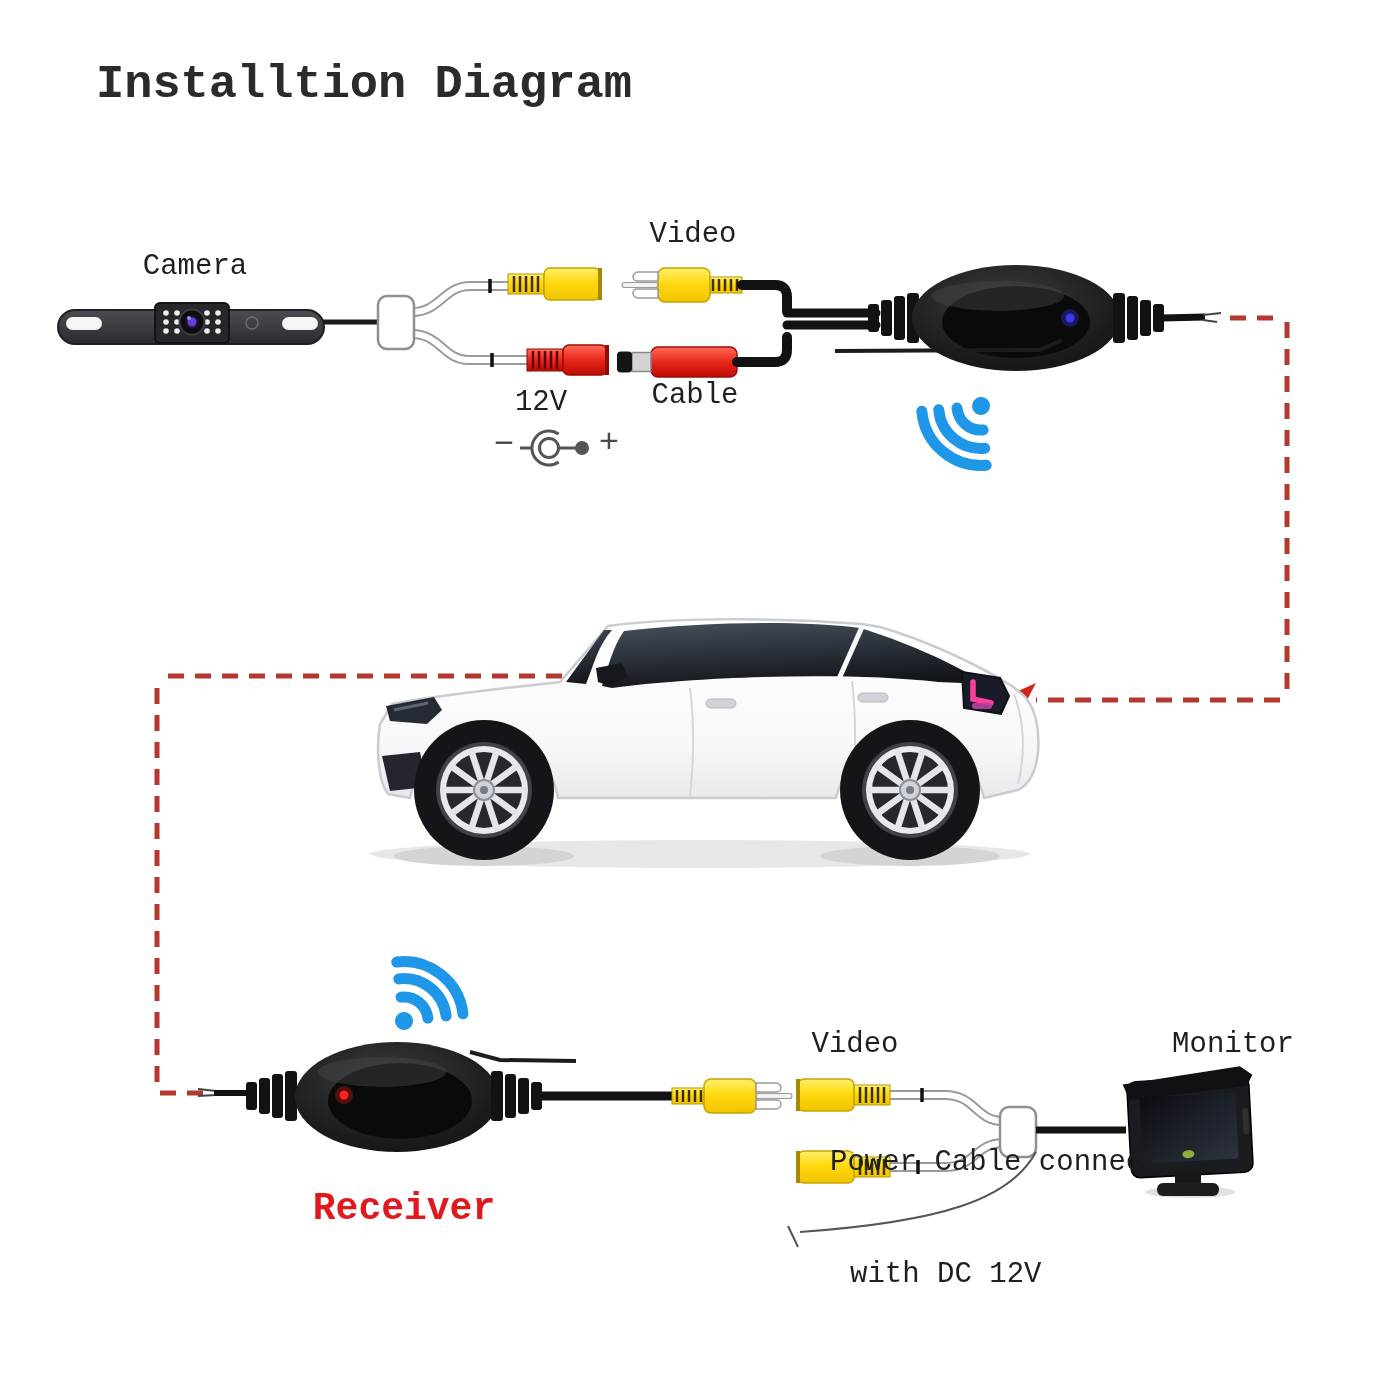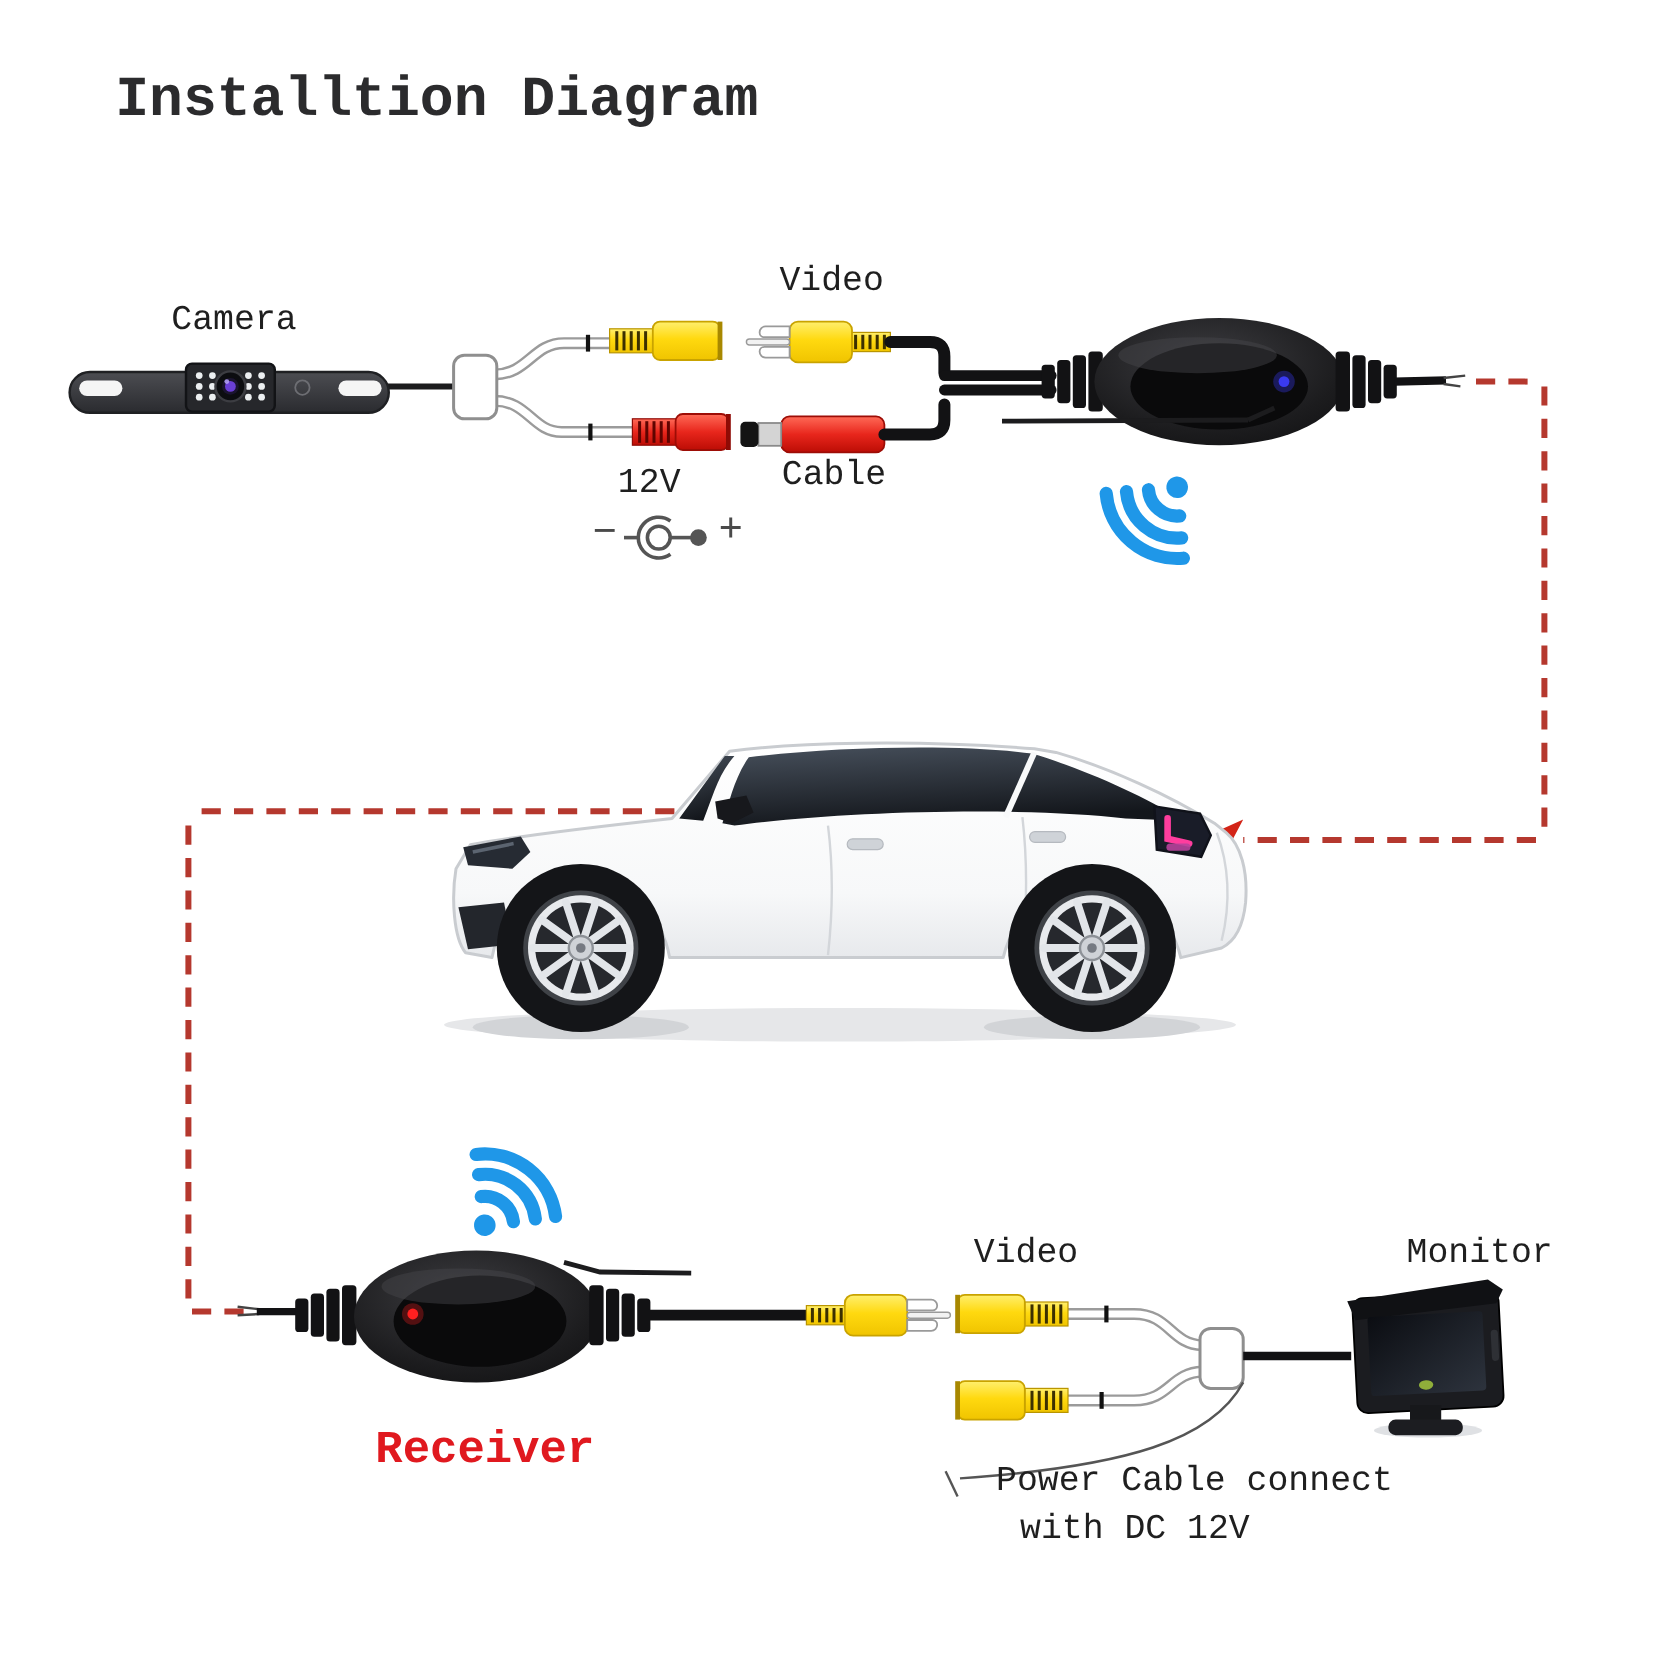--- a/index.html
+++ b/index.html
@@ -379,16 +379,16 @@
 <div class="lbl c" style="left:195px;top:252px;">Camera</div>
 <div class="lbl c" style="left:693px;top:220px;">Video</div>
 <div class="lbl c" style="left:695px;top:381px;">Cable</div>
 <div class="lbl c" style="left:541px;top:388px;text-align:right;">12V</div>
 <div class="lbl c sign" style="left:504px;top:428px;">−</div>
 <div class="lbl c sign" style="left:609px;top:426px;">+</div>
 
 <div class="lbl c redlbl" style="left:404px;top:1190px;">Receiver</div>
 <div class="lbl c" style="left:855px;top:1030px;">Video</div>
 <div class="lbl c" style="left:1205px;top:1030px;margin-left:28px;">Monitor</div>
-<div class="lbl" style="left:830px;top:1220px;">Power Cable connect</div>
+<div class="lbl" style="left:830px;top:1148px;">Power Cable connect</div>
 <div class="lbl" style="left:830px;top:1260px;margin-left:20px;">with DC 12V</div>
 
 </div>
 
 </body></html>

